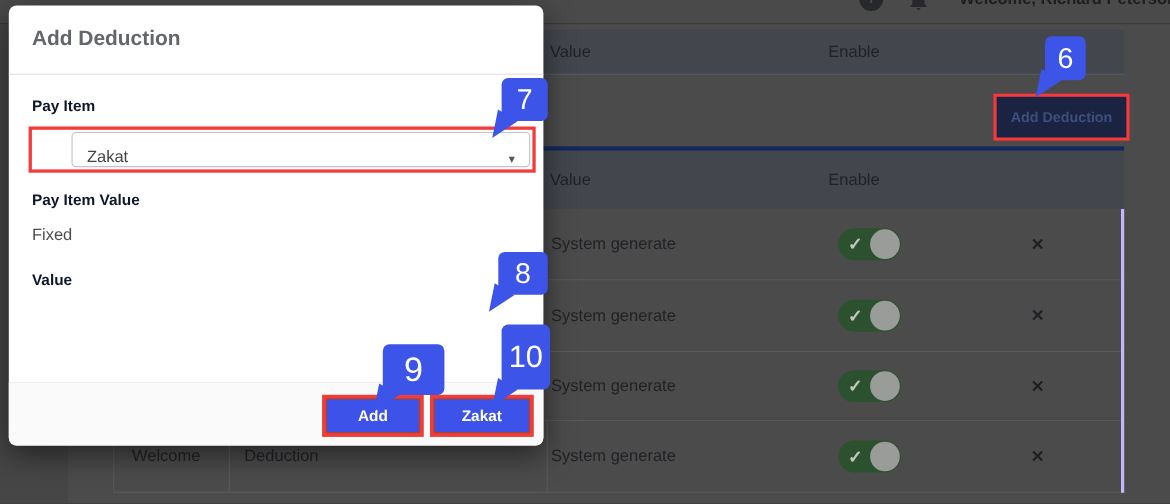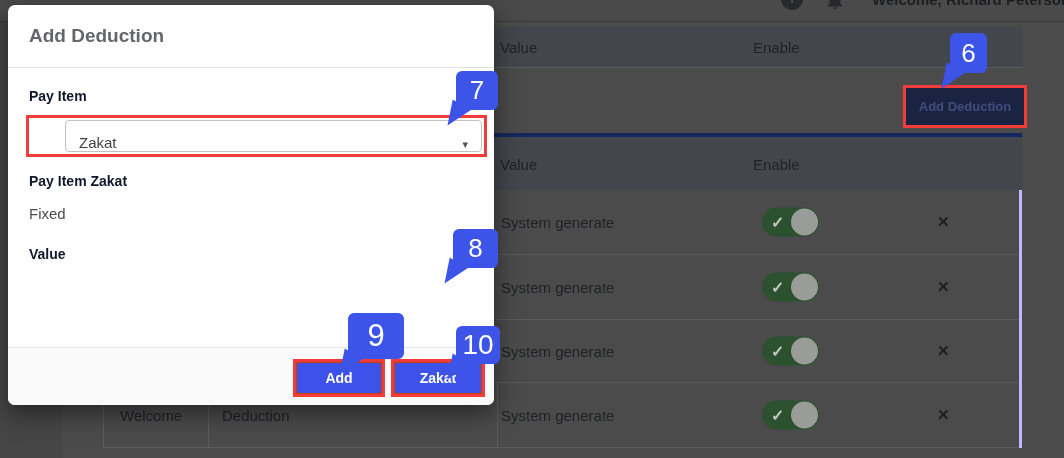--- a/index.html
+++ b/index.html
@@ -66,21 +66,21 @@
            justify-content:center;border-radius:2px;cursor:pointer;}
   
   .mk{position:absolute;background:#3d54e8;border-radius:6px;color:#fff;
       display:flex;align-items:center;justify-content:center;z-index:20;}
   .mk::after{content:"";position:absolute;width:24px;height:27px;left:-9px;bottom:-16px;
              background:#3d54e8;clip-path:polygon(2% 98%,24% 2%,98% 42%);}
   .mk6{left:950px;top:33px;width:37px;height:40px;font-size:26px;}
   .mk7{left:456px;top:71px;width:42px;height:39px;font-size:26px;}
   .mk8{left:453px;top:229px;width:45px;height:39px;font-size:26px;}
   .mk9{left:348px;top:313px;width:56px;height:46px;font-size:31px;}
-  .mk10{left:456px;top:326px;width:44px;height:38px;font-size:28px;}
+  .mk10{left:456px;top:295px;width:44px;height:59px;font-size:28px;}
 </style>
 </head>
 <body>
 
 <div id="screen">
 
   <div class="abs top-strip">
     <div class="abs info-icon">i</div>
     <svg class="abs bell-icon" viewBox="0 0 24 24">
       <path fill="#26282b" d="M12 22c1.1 0 2-.9 2-2h-4c0 1.1.9 2 2 2zm6-6v-5c0-3.07-1.63-5.64-4.5-6.32V4c0-.83-.67-1.5-1.5-1.5S10.5 3.17 10.5 4v.68C7.64 5.36 6 7.92 6 11v5l-2 2v1h16v-1l-2-2z"></path>
@@ -148,21 +148,21 @@
     <div class="abs modal-divider"></div>
 
     <div class="abs f-label" style="top:83px;">Pay Item</div>
     <div class="abs hl-box" style="top:110px;">
       <div class="inner-field">
         <span>Zakat</span>
         <span class="caret">▾</span>
       </div>
     </div>
 
-    <div class="abs f-label" style="top:168px;">Pay Item Zakat</div>
+    <div class="abs f-label" style="top:168px;">Pay Item Value</div>
     <div class="abs static-val" style="top:200px;">Fixed</div>
 
     <div class="abs f-label" style="top:241px;">Value</div>
 
     <div class="abs modal-footer"></div>
     <div class="abs btn-hl btn-hl-add">
       <div class="dlg-btn">Add</div>
     </div>
     <div class="abs btn-hl btn-hl-cancel">
       <div class="dlg-btn">Zakat</div>

